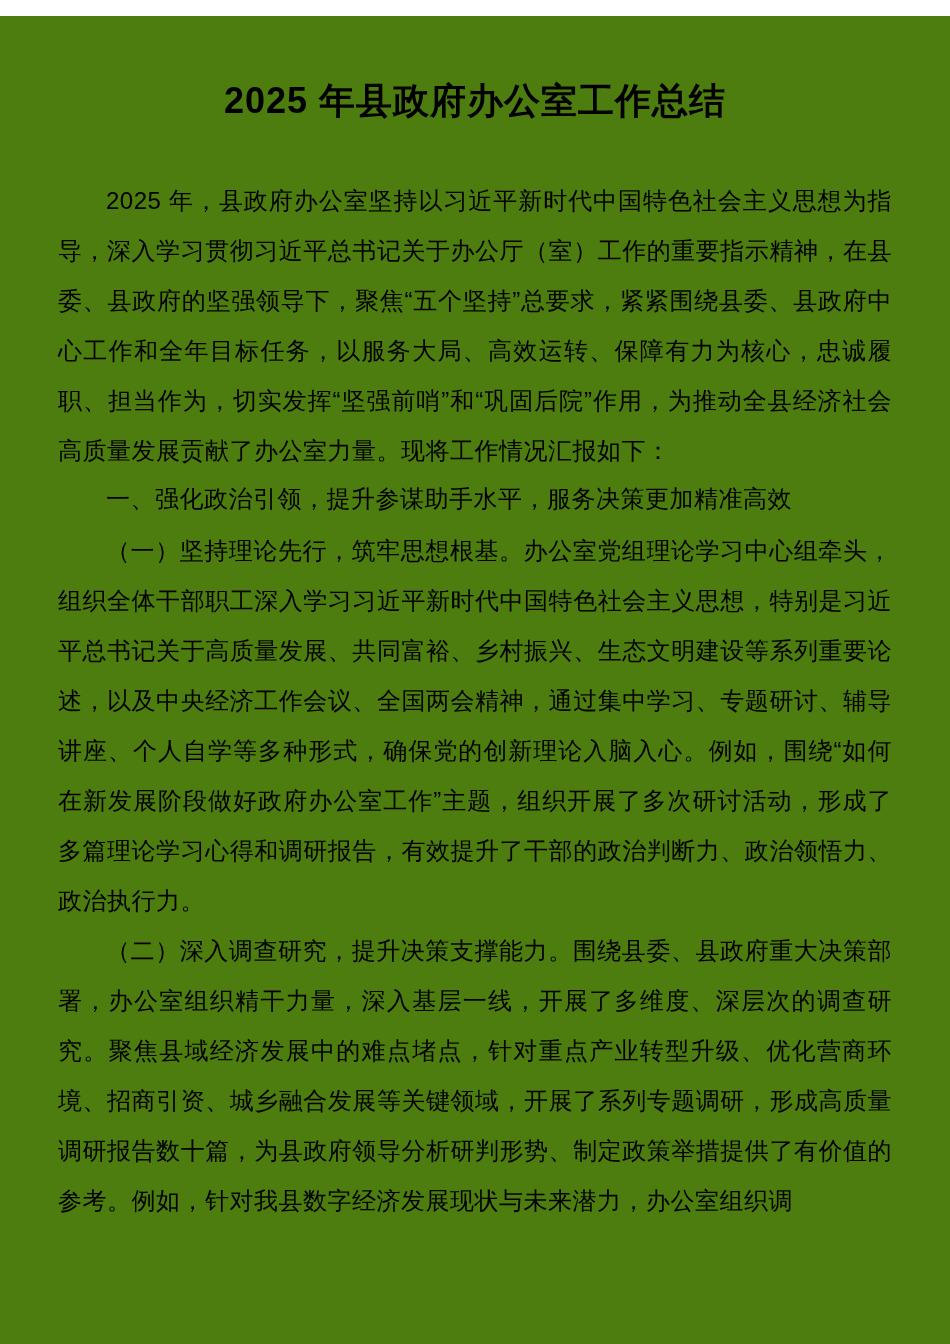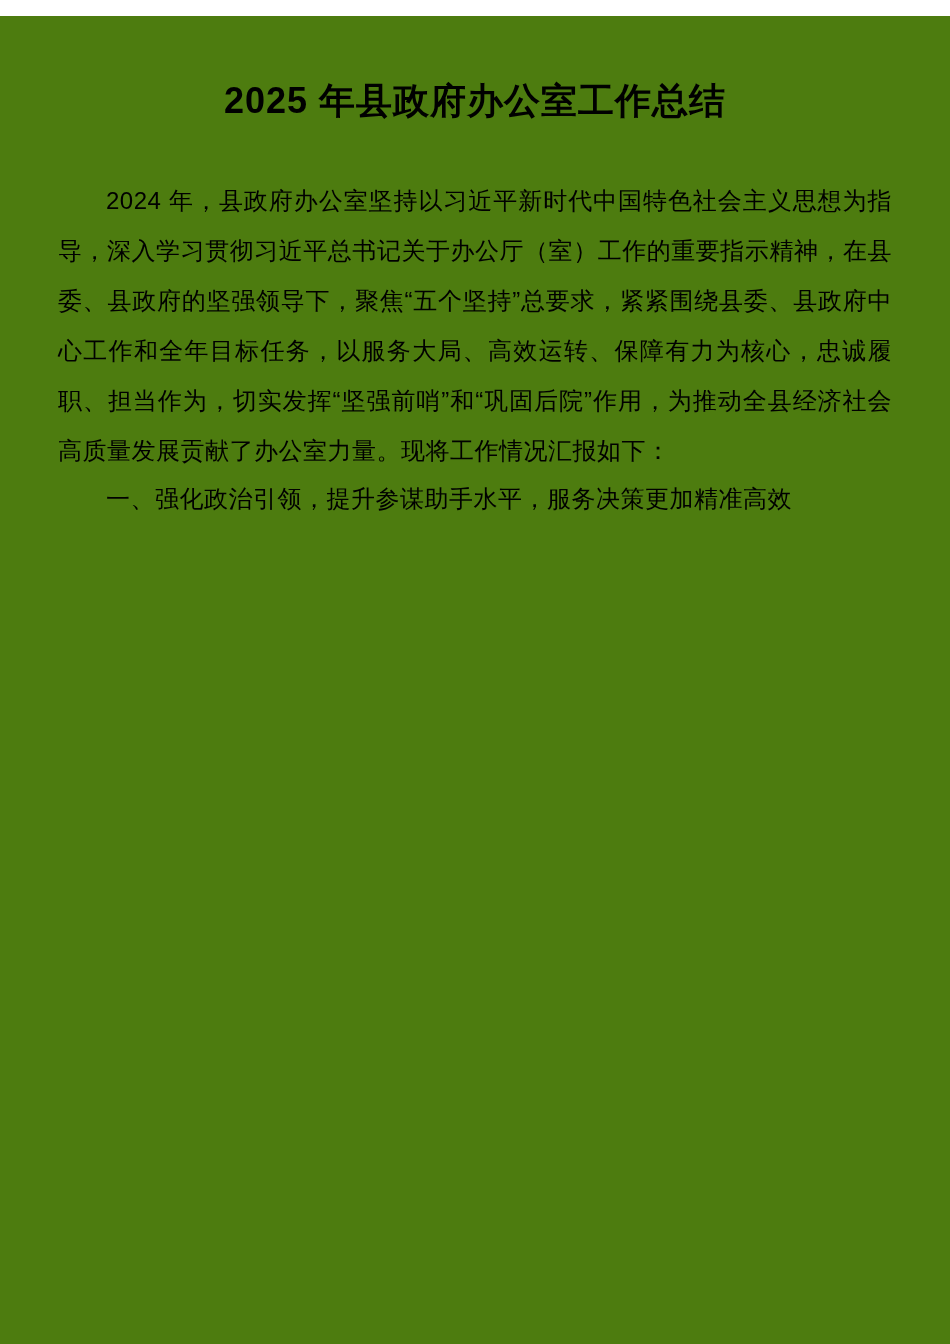--- a/index.html
+++ b/index.html
@@ -42,16 +42,18 @@
     font-weight: 400;
     font-family: Liberation Mono, monospace;
   }
 </style>
 </head>
 <body>
 
 <div class="page">
   <h1 class="doc-title">2025 年县政府办公室工作总结</h1>
   <div class="content">
-    <p class="body-para">2024 年，县政府办公室坚持以习近平新时代中国特色社会主义思想为指导，深入学习贯彻习近平总书记关于办公厅（室）工作的重要指示精神，在县委、县政府的坚强领导下，聚焦“五个坚持”总要求，紧紧围绕县委、县政府中心工作和全年目标任务，以服务大局、高效运转、保障有力为核心，忠诚履职、担当作为，切实发挥“坚强前哨”和“巩固后院”作用，为推动全县经济社会高质量发展贡献了办公室力量。现将工作情况汇报如下：</p>
+    <p class="body-para">2025 年，县政府办公室坚持以习近平新时代中国特色社会主义思想为指导，深入学习贯彻习近平总书记关于办公厅（室）工作的重要指示精神，在县委、县政府的坚强领导下，聚焦“五个坚持”总要求，紧紧围绕县委、县政府中心工作和全年目标任务，以服务大局、高效运转、保障有力为核心，忠诚履职、担当作为，切实发挥“坚强前哨”和“巩固后院”作用，为推动全县经济社会高质量发展贡献了办公室力量。现将工作情况汇报如下：</p>
     <p class="section-heading">一、强化政治引领，提升参谋助手水平，服务决策更加精准高效</p>
+    <p class="body-para">（一）坚持理论先行，筑牢思想根基。办公室党组理论学习中心组牵头，组织全体干部职工深入学习习近平新时代中国特色社会主义思想，特别是习近平总书记关于高质量发展、共同富裕、乡村振兴、生态文明建设等系列重要论述，以及中央经济工作会议、全国两会精神，通过集中学习、专题研讨、辅导讲座、个人自学等多种形式，确保党的创新理论入脑入心。例如，围绕“如何在新发展阶段做好政府办公室工作”主题，组织开展了多次研讨活动，形成了多篇理论学习心得和调研报告，有效提升了干部的政治判断力、政治领悟力、政治执行力。</p>
+    <p class="body-para">（二）深入调查研究，提升决策支撑能力。围绕县委、县政府重大决策部署，办公室组织精干力量，深入基层一线，开展了多维度、深层次的调查研究。聚焦县域经济发展中的难点堵点，针对重点产业转型升级、优化营商环境、招商引资、城乡融合发展等关键领域，开展了系列专题调研，形成高质量调研报告数十篇，为县政府领导分析研判形势、制定政策举措提供了有价值的参考。例如，针对我县数字经济发展现状与未来潜力，办公室组织调</p>
   </div>
 </div>
 
 </body></html>

